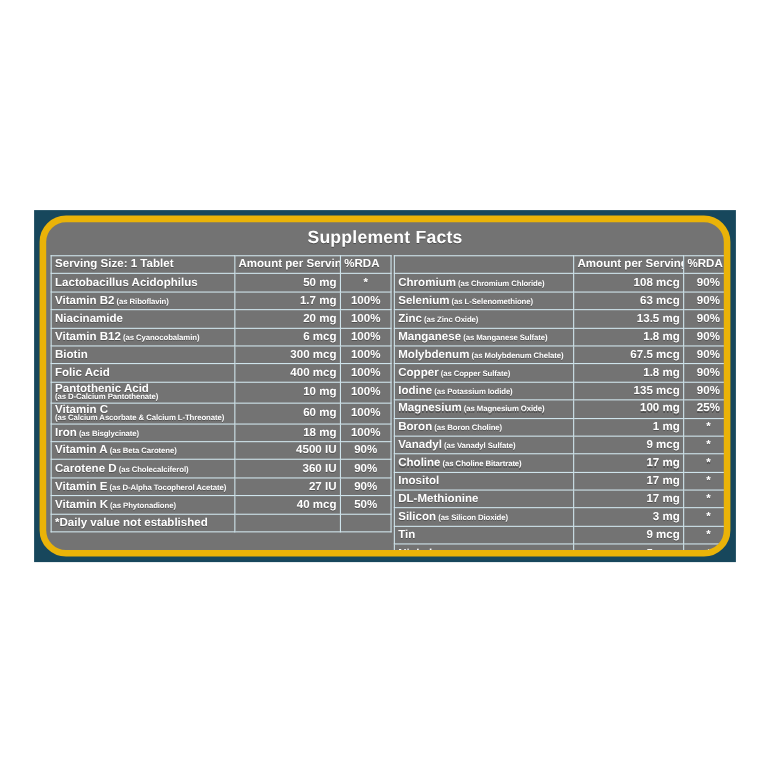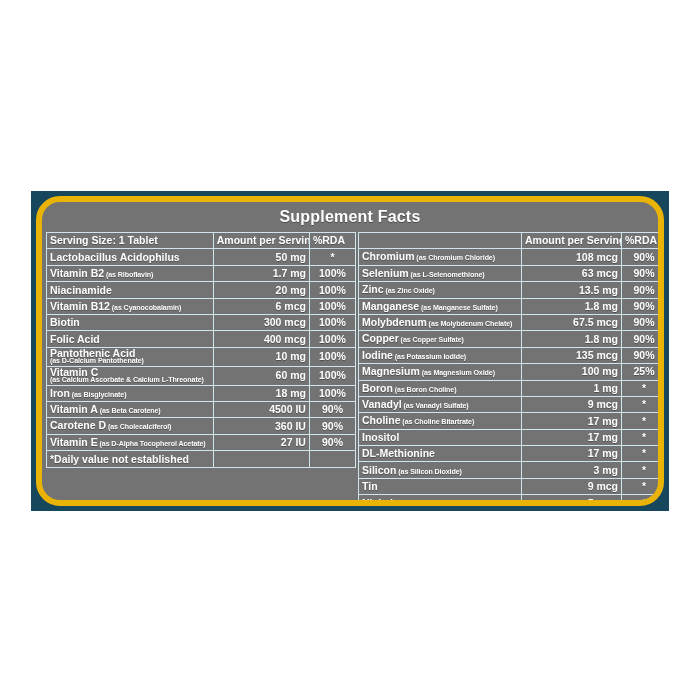--- a/index.html
+++ b/index.html
@@ -213,20 +213,25 @@
                   <td class="c-name"><span>Carotene D</span><span class="sub"> (as Cholecalciferol)</span></td>
                   <td class="c-amount">360 IU</td>
                   <td class="c-rda">90%</td>
                 </tr>
                 <tr>
                   <td class="c-name"><span>Vitamin E</span><span class="sub"> (as D-Alpha Tocopherol Acetate)</span></td>
                   <td class="c-amount">27 IU</td>
                   <td class="c-rda">90%</td>
                 </tr>
                 <tr>
+                  <td class="c-name"><span>Vitamin K</span><span class="sub"> (as Phytonadione)</span></td>
+                  <td class="c-amount">40 mcg</td>
+                  <td class="c-rda">50%</td>
+                </tr>
+                <tr>
                   <td class="c-name footnote">*Daily value not established</td>
                   <td class="blank-cell"></td>
                   <td class="blank-cell"></td>
                 </tr>
               </tbody>
           </table>
         </div>
 
         <div id="gutter"></div>
 

